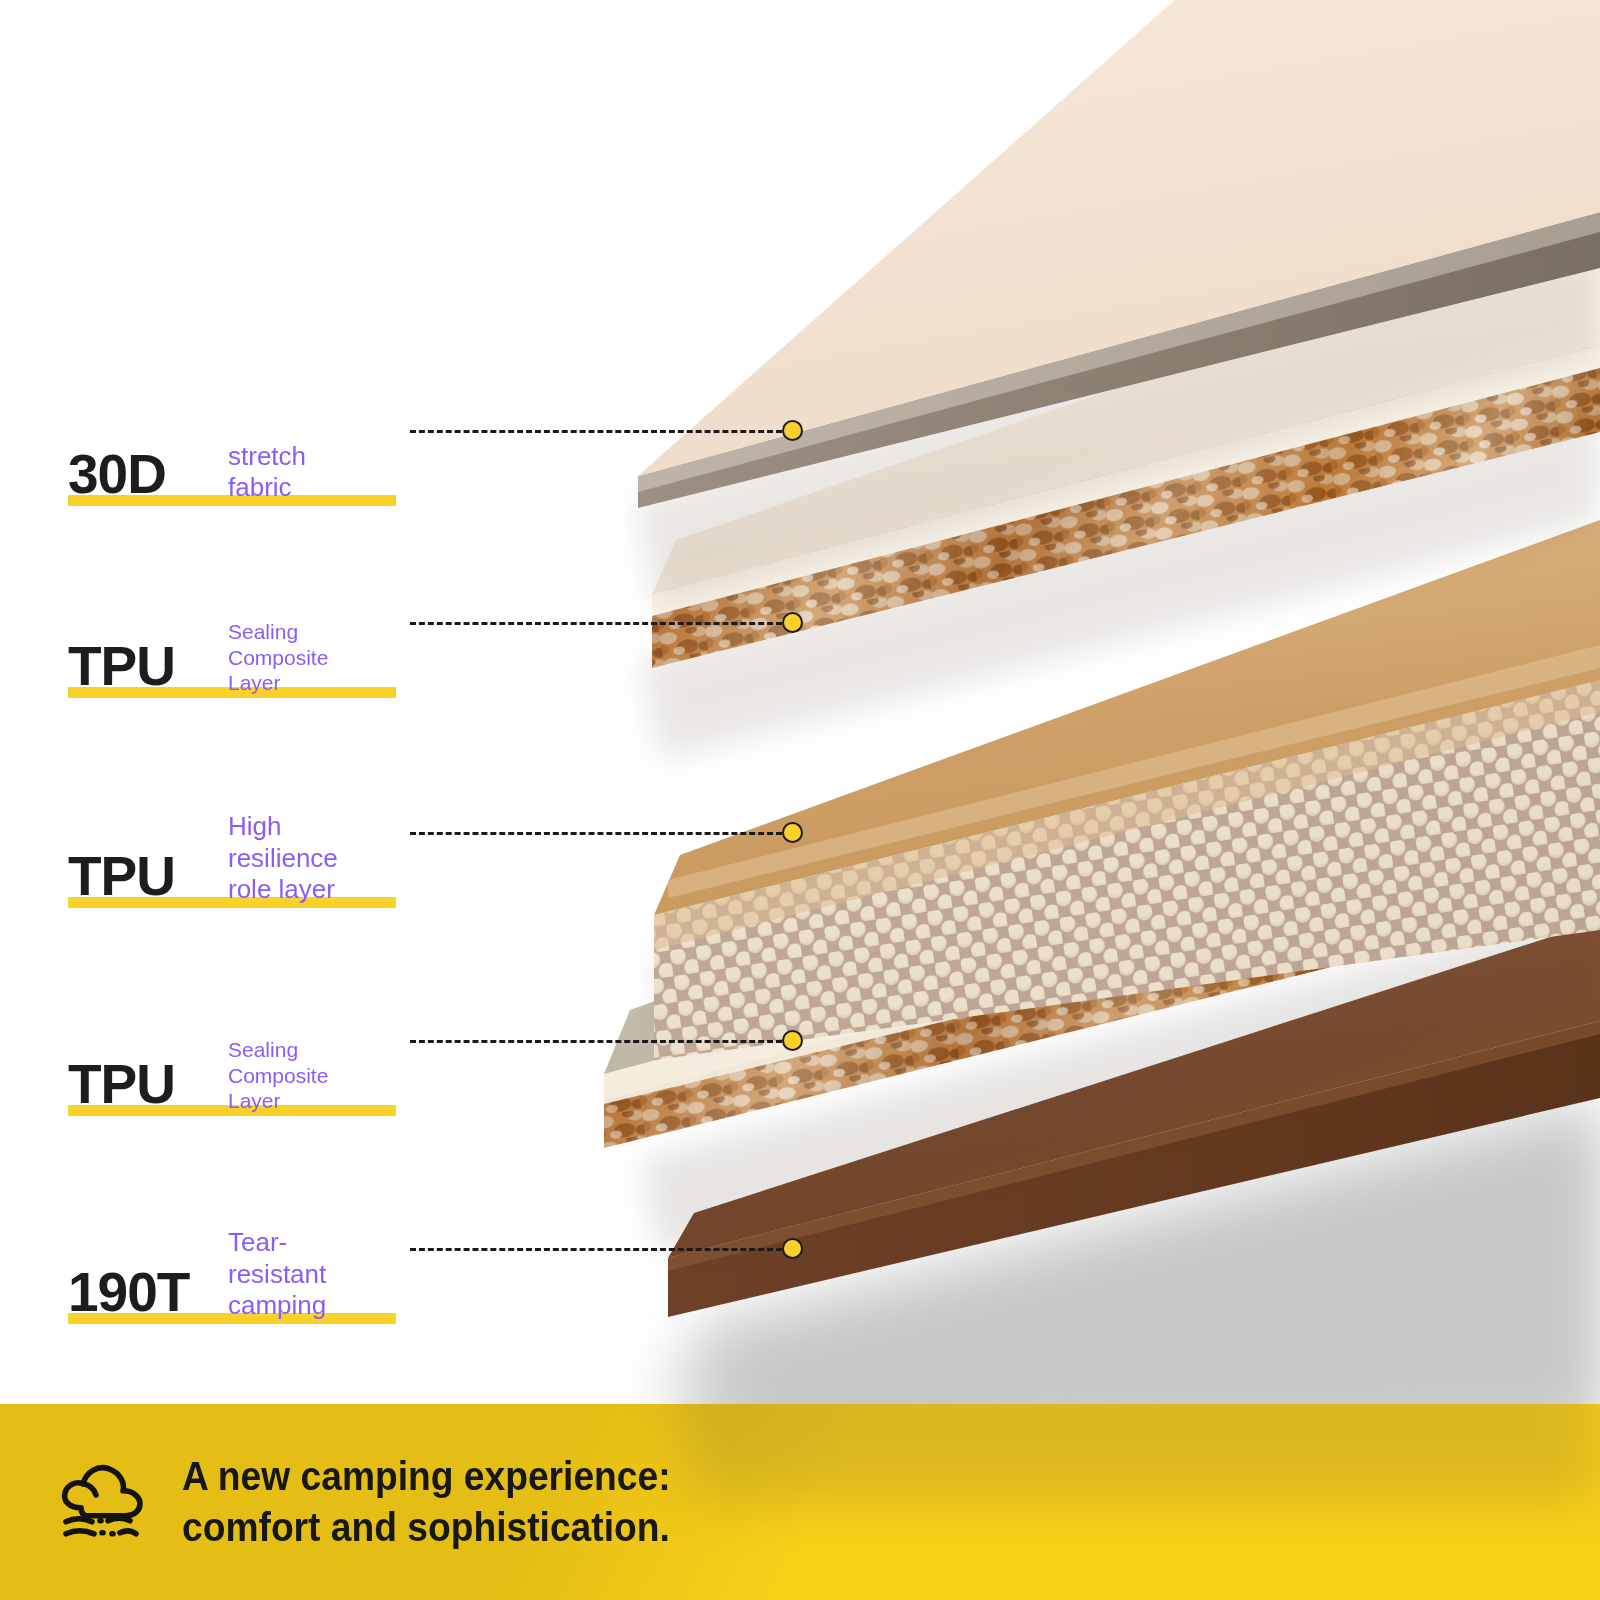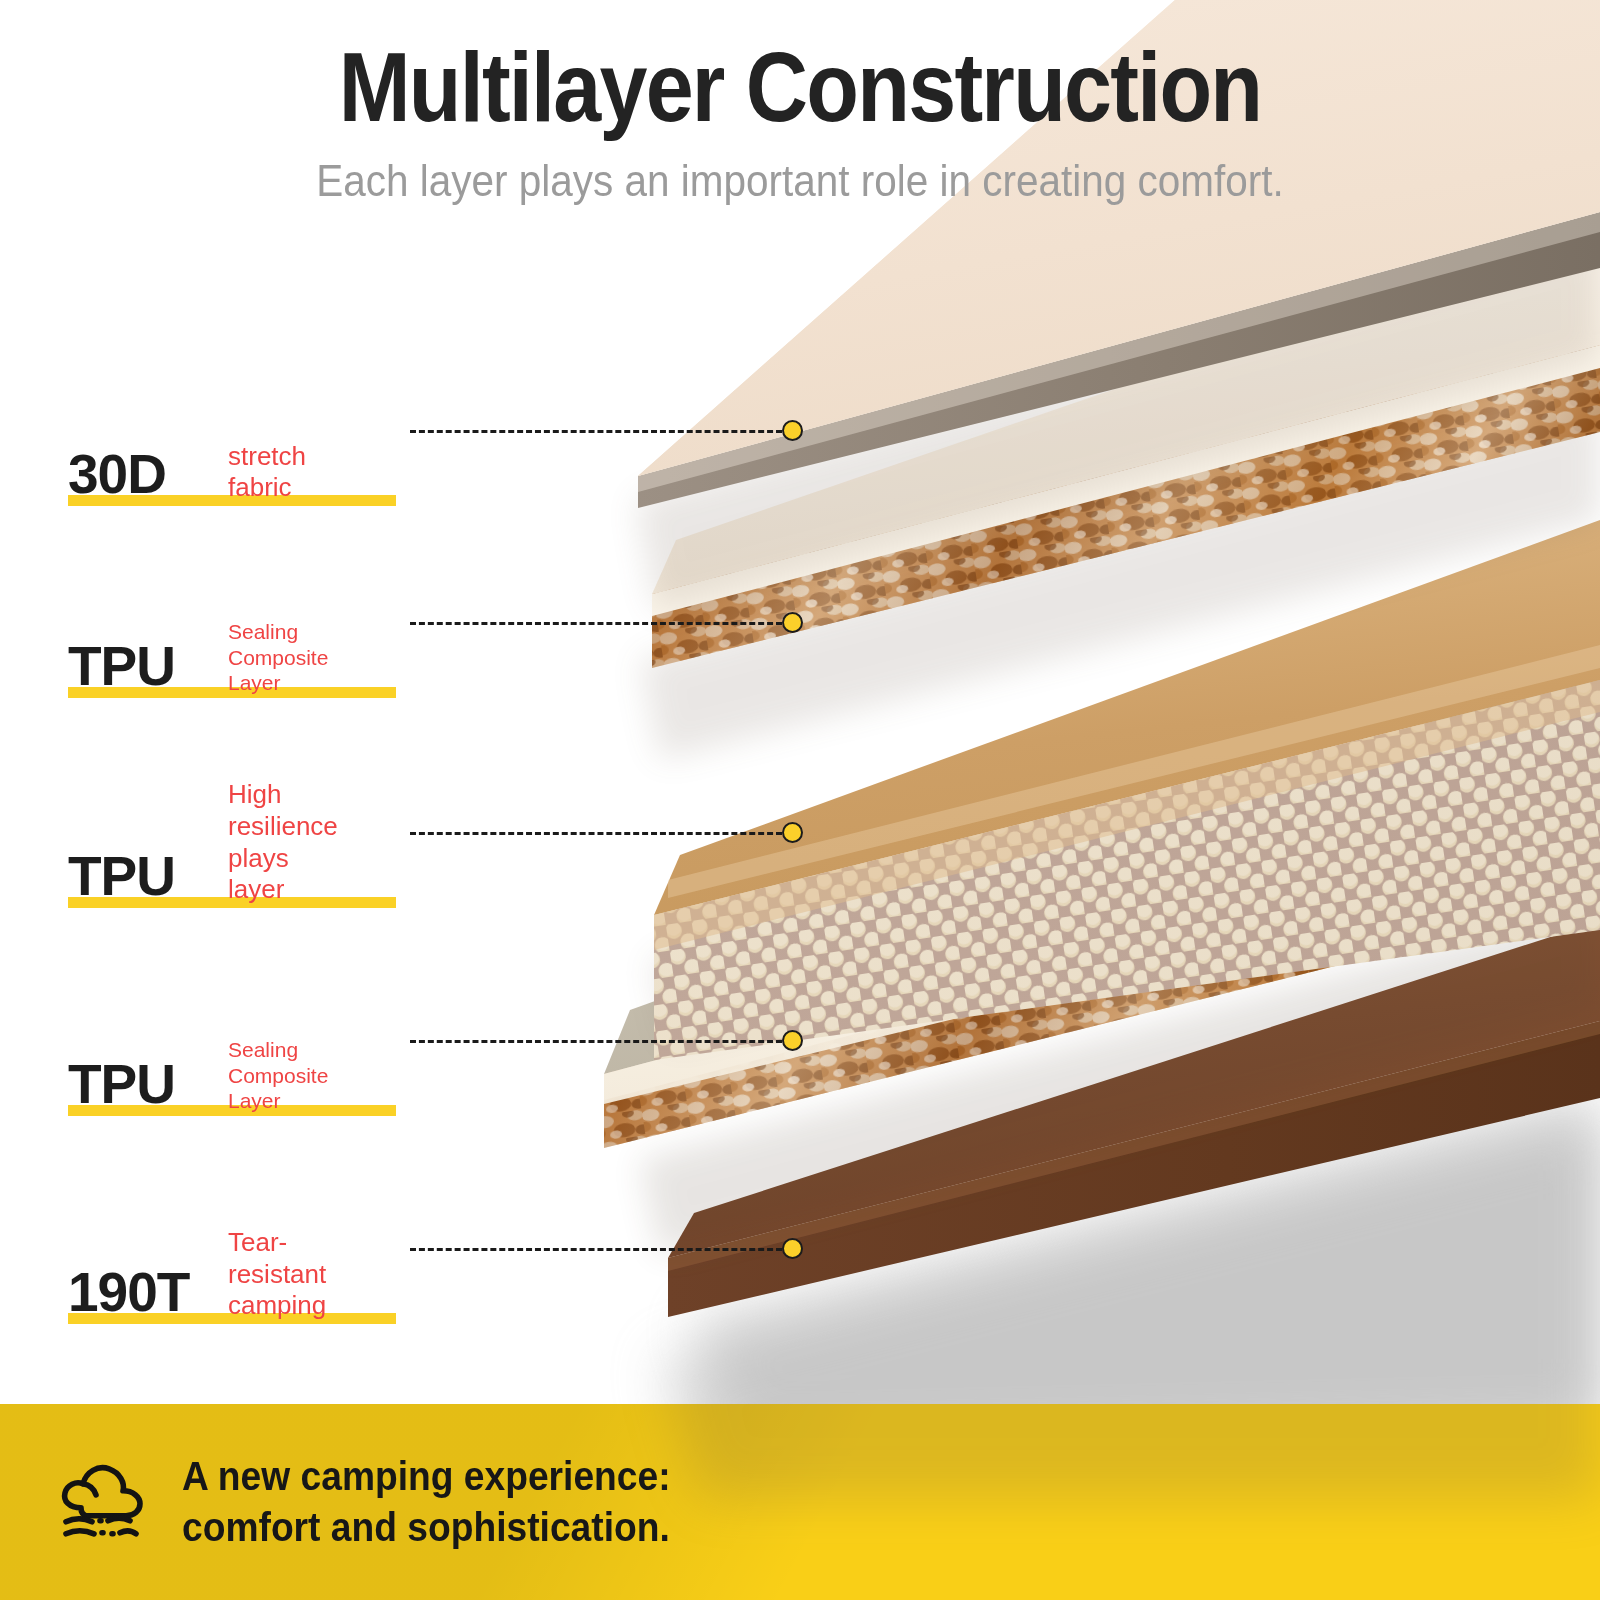--- a/index.html
+++ b/index.html
@@ -96,21 +96,21 @@
     letter-spacing: -1px;
     z-index: 2;
   }
   .lbl-desc {
     position: absolute;
     left: 228px;
     bottom: 2px;
     font-size: 26px;
     line-height: 1.22;
     font-weight: 400;
-    color: #ef4444;
+    color: #8b5cf6;
     z-index: 2;
     white-space: pre-line;
   }
   .lbl-desc.small {
     font-size: 21px;
   }
 
   
   .dash {
     position: absolute;
@@ -320,24 +320,20 @@
 
       <polygon points="638,476 1600,212 1600,268 638,508" fill="url(#gEdge1)"></polygon>
 
       <polygon points="638,476 1600,212 1600,0 1175,0" fill="url(#gTop1)"></polygon>
       <polygon points="638,476 1175,0 1600,0 1600,212" fill="url(#gTop1)"></polygon>
 
       <polygon points="638,476 1600,212 1600,232 638,492" fill="#FFF6EA" opacity="0.35"></polygon>
     </g>
   </svg>
 
-  <div class="header">
-    <h1 class="title">Multilayer Construction</h1>
-    <p class="subtitle">Each layer plays an important role in creating comfort.</p>
-  </div>
 
   <div>
     <div class="dash" style="left:410px; top:430px; width:372px;"></div>
     <div class="dot" style="left:782px; top:420px;"></div>
 
     <div class="dash" style="left:410px; top:622px; width:372px;"></div>
     <div class="dot" style="left:782px; top:612px;"></div>
 
     <div class="dash" style="left:410px; top:832px; width:372px;"></div>
     <div class="dot" style="left:782px; top:822px;"></div>
@@ -367,21 +363,21 @@
         <div class="lbl-desc small">Sealing
 Composite Layer</div>
       </div>
     </div>
 
     <div class="label-row" style="top:792px;">
       <div class="lbl-inner">
         <div class="lbl-bar"></div>
         <div class="lbl-code">TPU</div>
         <div class="lbl-desc">High resilience
-plays layer</div>
+role layer</div>
       </div>
     </div>
 
     <div class="label-row" style="top:1000px;">
       <div class="lbl-inner">
         <div class="lbl-bar"></div>
         <div class="lbl-code">TPU</div>
         <div class="lbl-desc small">Sealing
 Composite Layer</div>
       </div>

